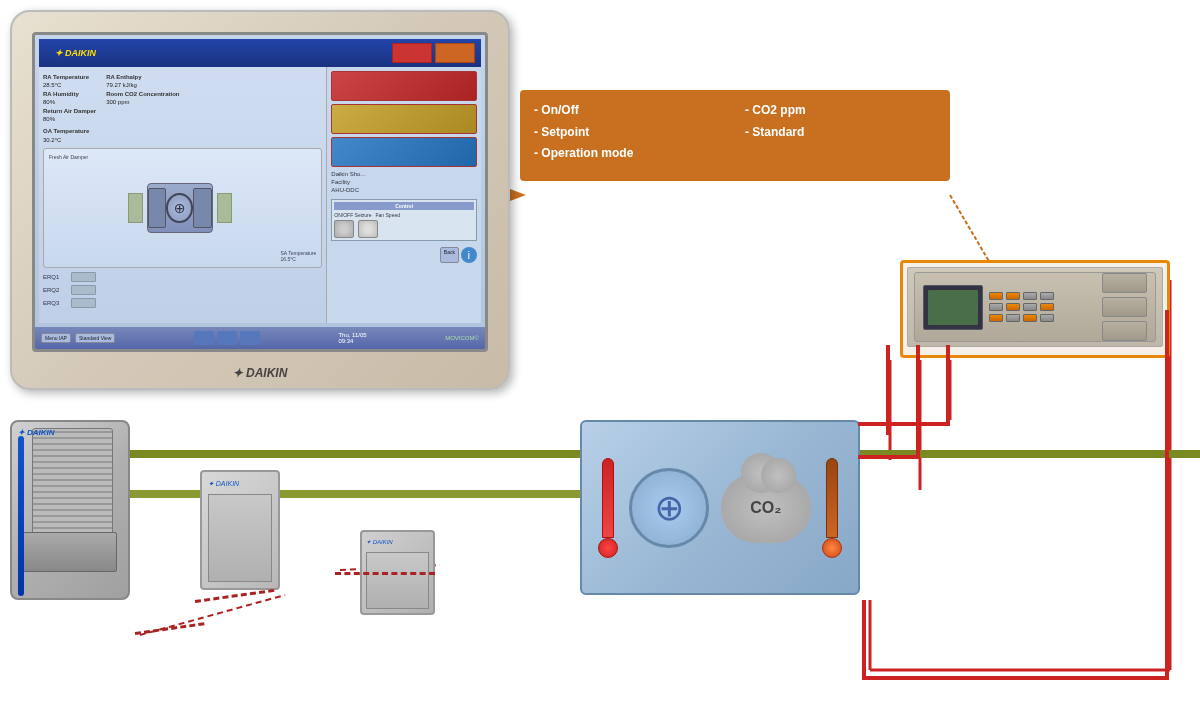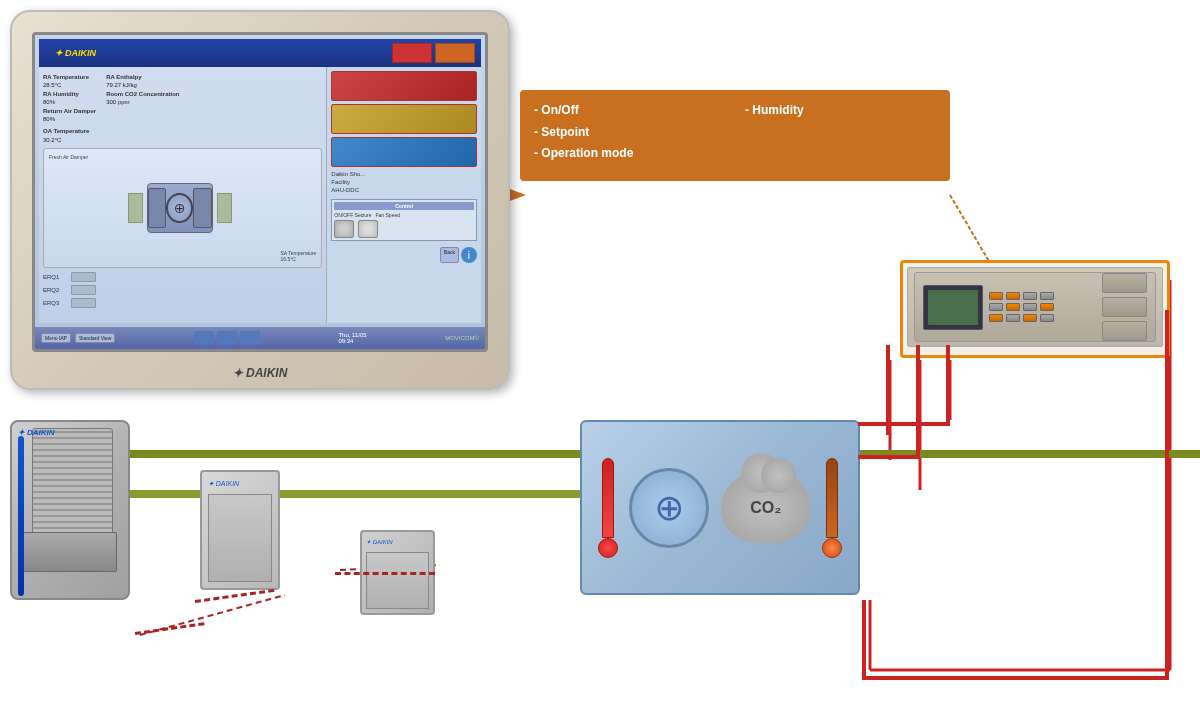--- a/index.html
+++ b/index.html
@@ -766,21 +766,22 @@
 </div>
 
 <div class="bacnet-box">
   <div class="bacnet-box-inner">
     <div class="bacnet-col">
       <div class="bacnet-item">- On/Off</div>
       <div class="bacnet-item">- Setpoint</div>
       <div class="bacnet-item">- Operation mode</div>
     </div>
     <div class="bacnet-col">
-      <div class="bacnet-item">- Humidity</div>
+      <div class="bacnet-item">- CO2 ppm</div>
+      <div class="bacnet-item">- Standard</div>
     </div>
   </div>
   <div class="bacnet-label"></div>
 </div>
 
 <div class="controller-box">
   <div class="controller-img">
     <div class="controller-body">
       <div class="ctrl-display">
         <div class="ctrl-display-inner"></div>

